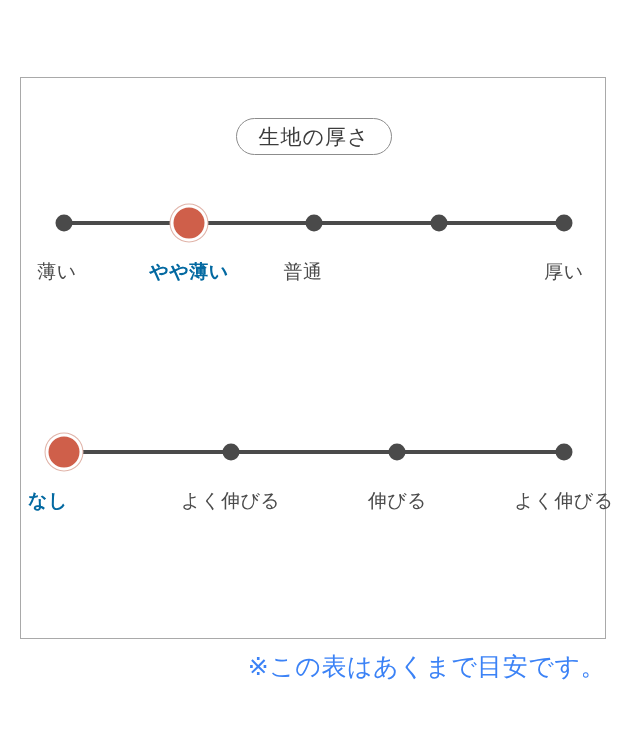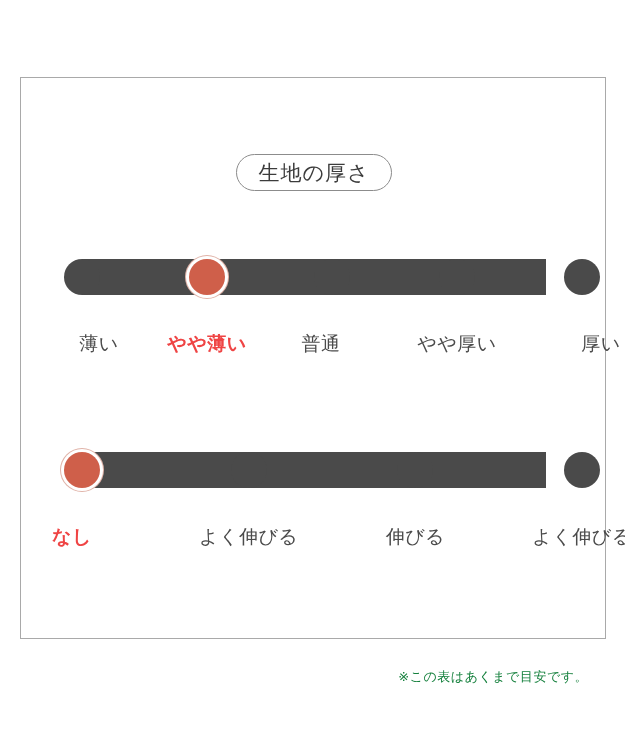--- a/index.html
+++ b/index.html
@@ -1,15 +1,15 @@
 <!DOCTYPE html>
 <html><head>
 <meta charset="utf-8">
 <style>
-  * { box-sizing: border-box; margin: 0; padding: 18px; }
+  * { box-sizing: border-box; margin: 0; padding: 0; }
 
   html, body {
     width: 625px;
     height: 750px;
     background: #ffffff;
     font-family: "Liberation Sans", "DejaVu Sans", sans-serif;
     overflow: hidden;
   }
 
   #spec-panel {
@@ -107,32 +107,32 @@
     top: 0;
     transform: translateX(-50%);
     font-size: 19px;
     color: #4b4b4b;
     white-space: nowrap;
     letter-spacing: 0.5px;
   }
 
   .scale-label.active {
     font-weight: bold;
-    color: #ef4444;
+    color: #0369a1;
   }
 
   
   #footnote {
     position: absolute;
     left: 20px;
     top: 650px;
     width: 586px;
     text-align: right;
-    font-size: 13px;
-    color: #15803d;
+    font-size: 25px;
+    color: #3b82f6;
     letter-spacing: 0.5px;
   }
 </style>
 </head>
 <body>
 
 <div id="spec-panel">
 
   <div class="scale-block" id="block-thickness">
     <div class="badge-row">
@@ -142,40 +142,39 @@
       <div class="track-line"></div>
       <div class="dot-layer" id="thickness-dots">
           <div class="dot" style="left: 43px;"></div>
           <div class="dot active" style="left: 168px;"></div>
           <div class="dot" style="left: 293px;"></div>
           <div class="dot" style="left: 418px;"></div>
           <div class="dot" style="left: 543px;"></div>
         </div>
     </div>
     <div class="label-layer" id="thickness-labels">
-        <div class="scale-label" style="left: 60px;">薄い</div>
+        <div class="scale-label" style="left: 36px;">薄い</div>
         <div class="scale-label active" style="left: 168px;">やや薄い</div>
         <div class="scale-label" style="left: 282px;">普通</div>
-        <div class="scale-label" style="left: 418px;">やや厚い</div>
-        <div class="scale-label" style="left: 543px; margin-left: 19px;">厚い</div>
+        <div class="scale-label" style="left: 543px;">厚い</div>
       </div>
   </div>
 
   <div class="scale-block" id="block-stretch">
     <div class="track-wrap">
       <div class="track-line"></div>
       <div class="dot-layer" id="stretch-dots">
           <div class="dot active" style="left: 43px;"></div>
           <div class="dot" style="left: 209.667px;"></div>
           <div class="dot" style="left: 376.333px;"></div>
           <div class="dot" style="left: 543px;"></div>
         </div>
     </div>
     <div class="label-layer" id="stretch-labels">
-        <div class="scale-label active" style="left: 33px;">なし</div>
+        <div class="scale-label active" style="left: 27px;">なし</div>
         <div class="scale-label" style="left: 209.667px;">よく伸びる</div>
         <div class="scale-label" style="left: 376.333px;">伸びる</div>
         <div class="scale-label" style="left: 543px;">よく伸びる</div>
       </div>
   </div>
 
 </div>
 
 <div id="footnote">※この表はあくまで目安です。</div>
 

